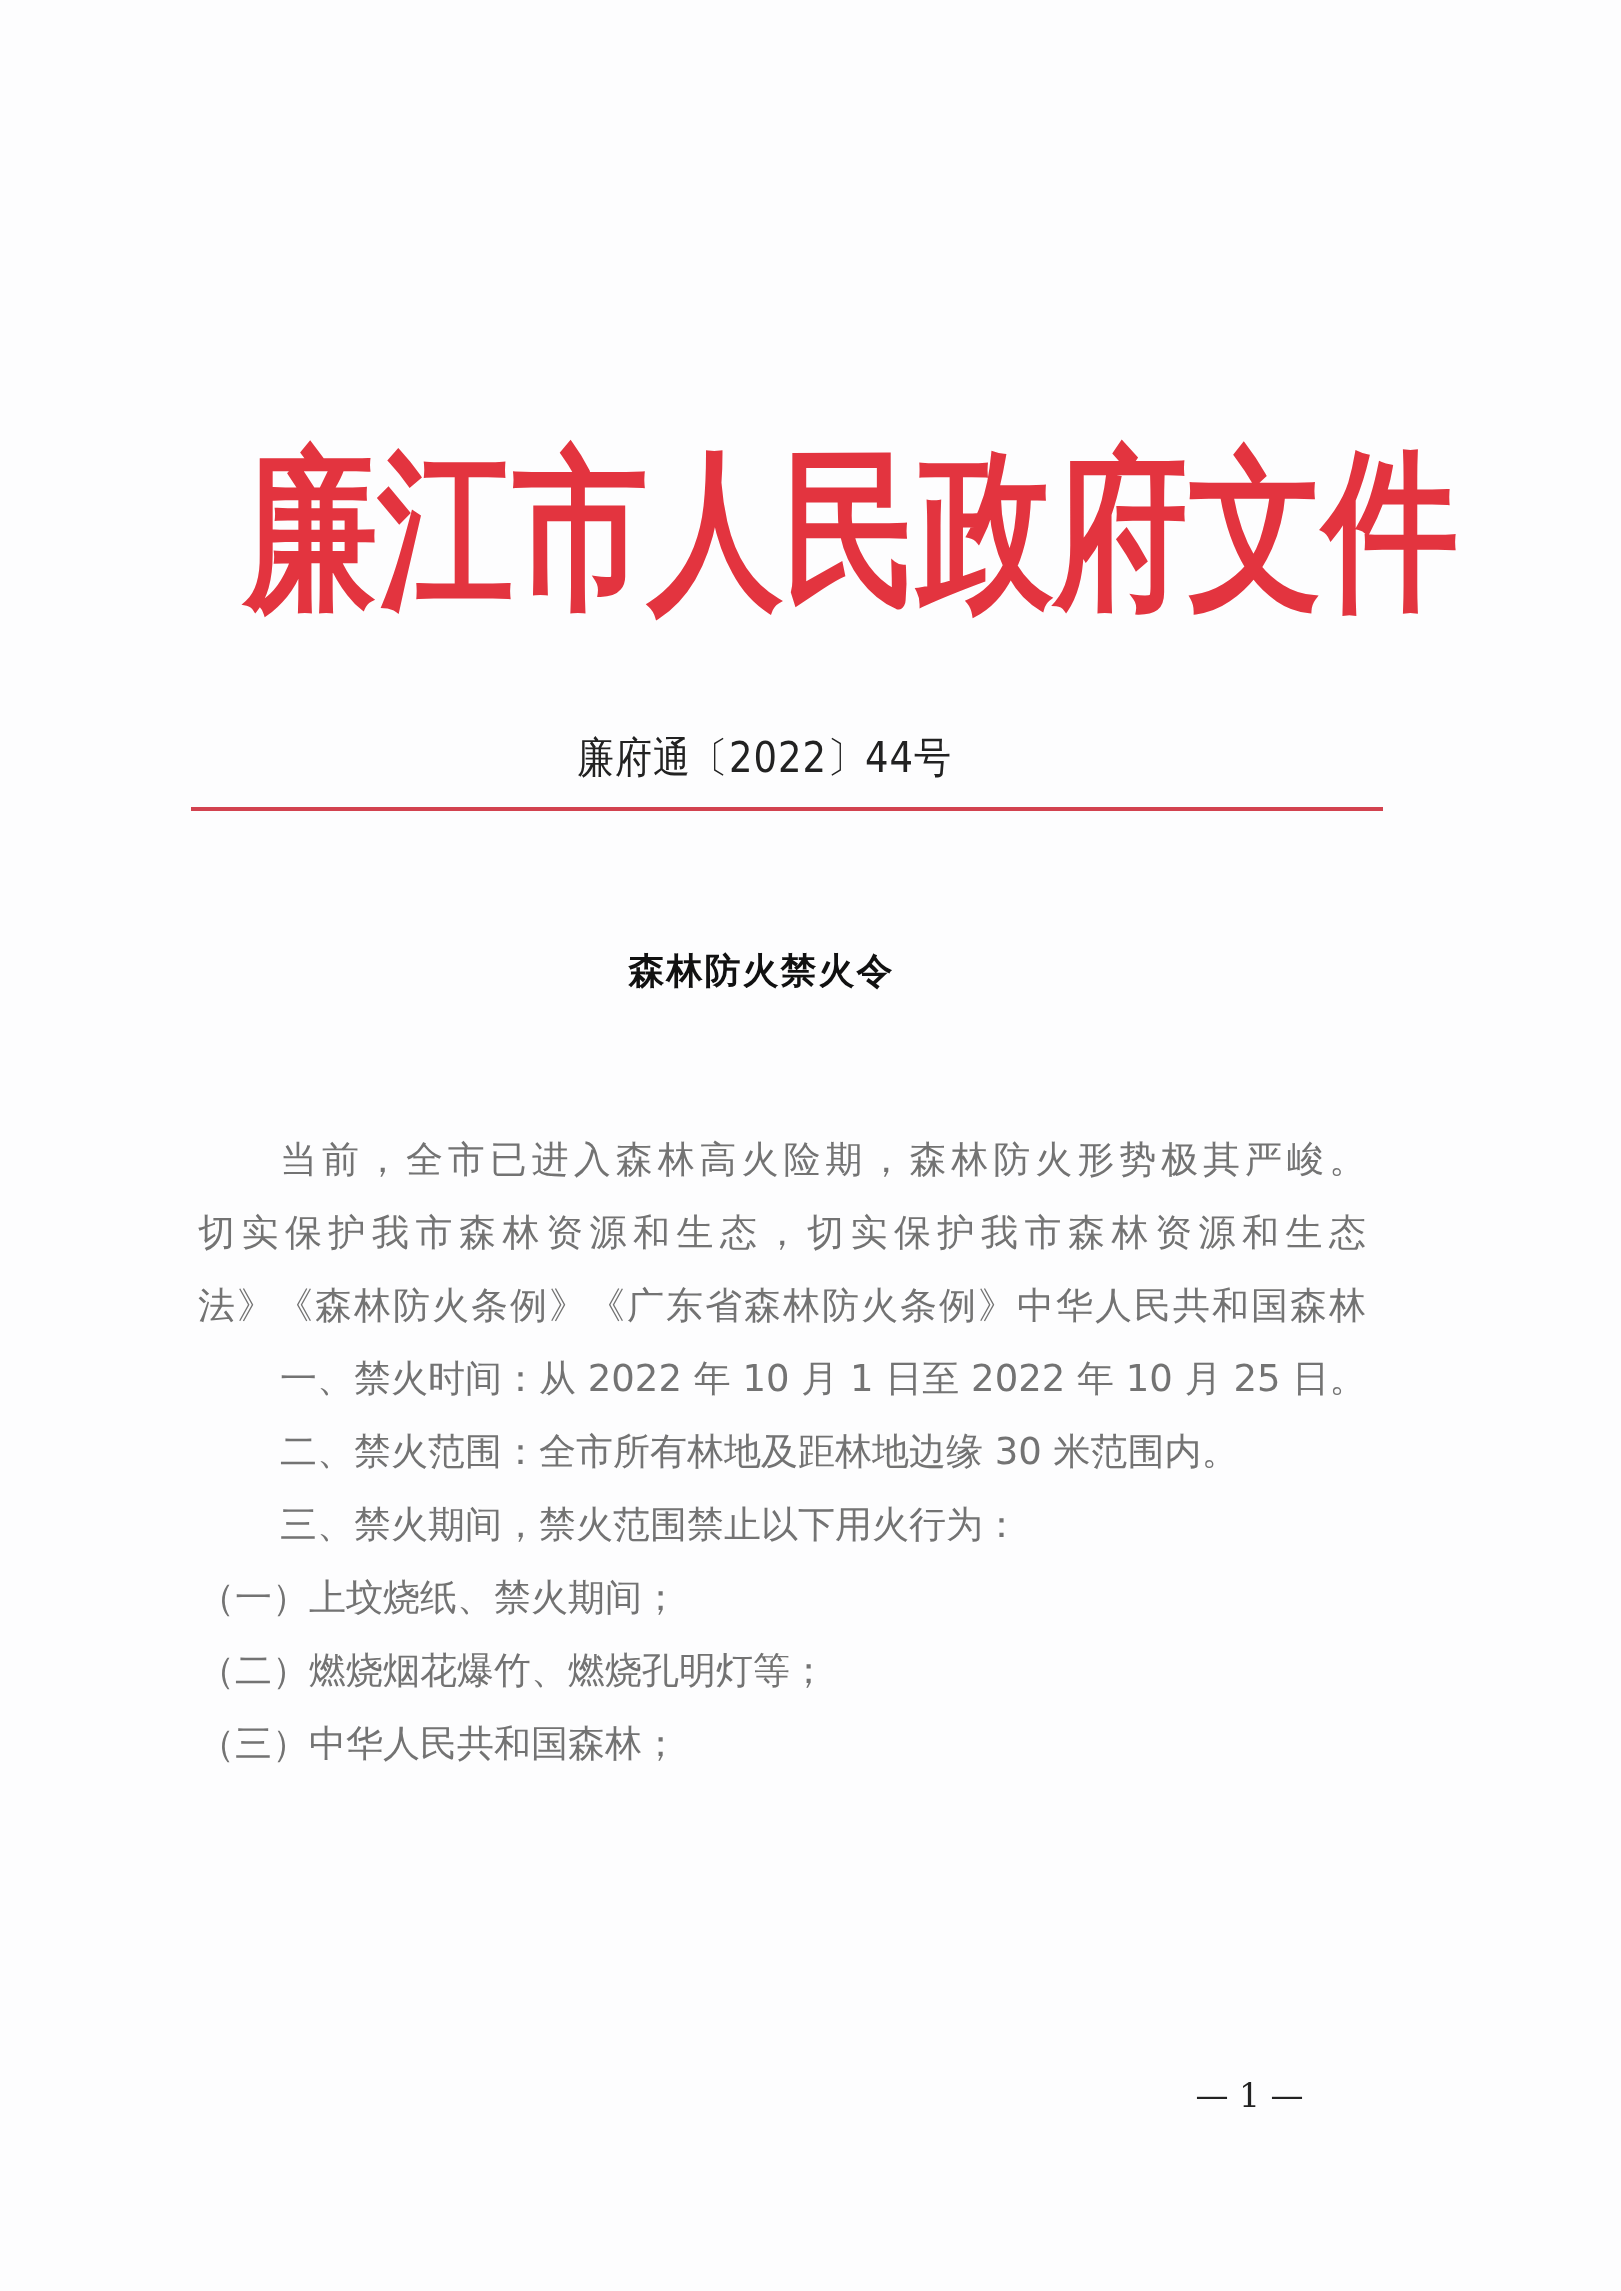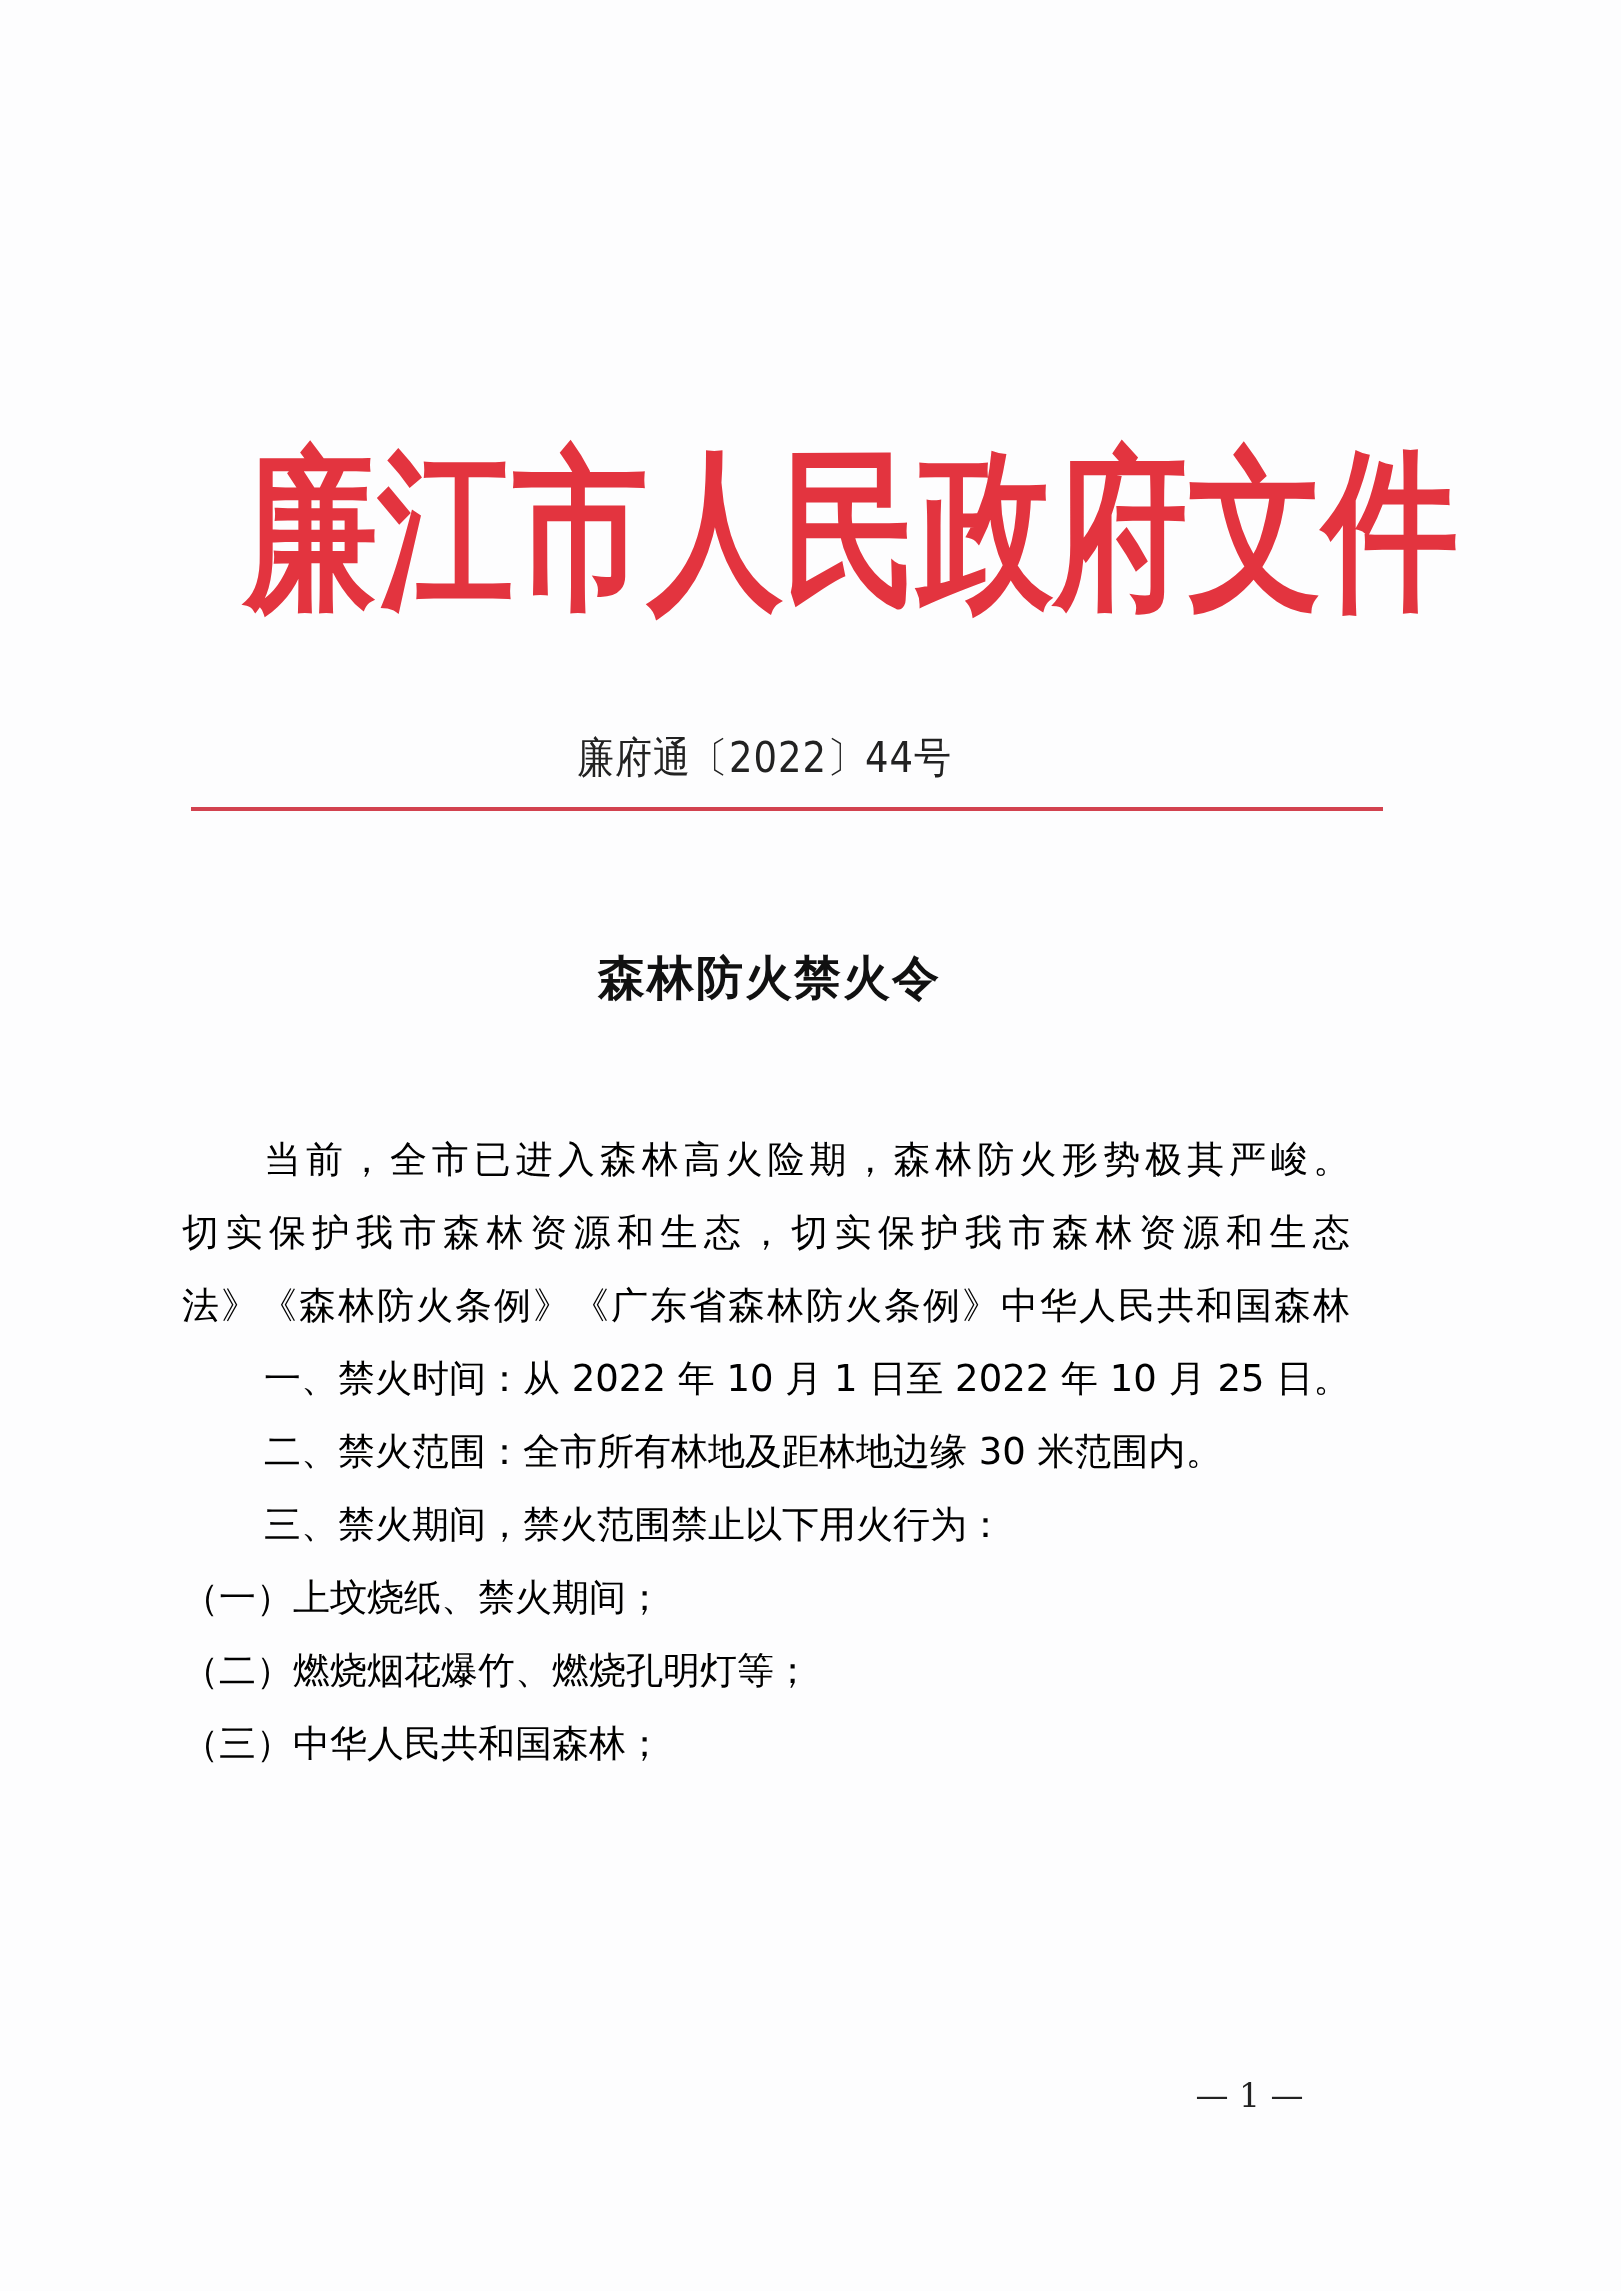--- a/index.html
+++ b/index.html
@@ -42,37 +42,37 @@
     transform: scaleY(1.15);
   }
   .red-rule {
     position: absolute;
     left: 191px; top: 807px;
     width: 1192px; height: 3.9px;
     background: #d2424f;
   }
   .doc-title {
     position: absolute;
-    left: 15px; width: 1509px;
+    left: 7px; width: 1509px;
     top: 947px;
     text-align: center;
-    font-size: 47px;
+    font-size: 36px;
     font-weight: bold;
     color: #111;
     letter-spacing: 2px;
     font-family: "DejaVu Serif", "Liberation Serif", serif;
   }
   .body {
     position: absolute;
-    left: 182px; top: 1123px;
+    left: 198px; top: 1123px;
     width: 1168px;
     font-family: "DejaVu Sans", "Liberation Sans", sans-serif;
     font-size: 37px;
     line-height: 73px;
-    color: #000000;
+    color: #737373;
   }
   .line {
     display: block;
     white-space: nowrap;
     text-align: justify;
     text-align-last: justify;
     height: 73px;
   }
   .line.indent { padding-left: 82px; }
   .line.last { text-align-last: left; }

